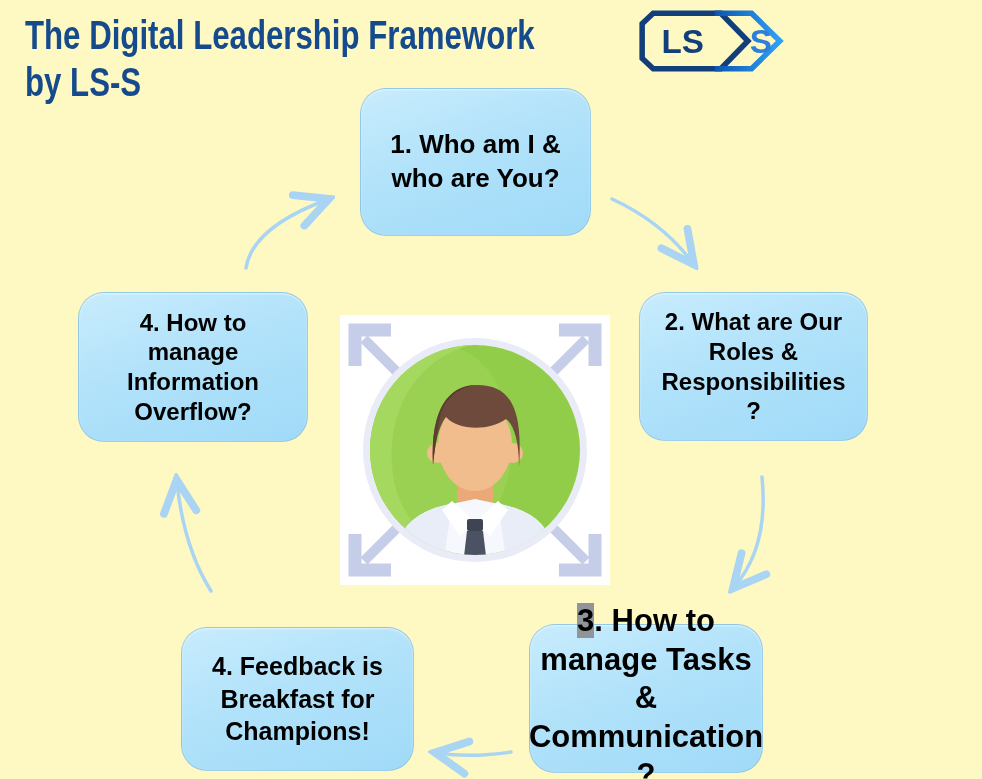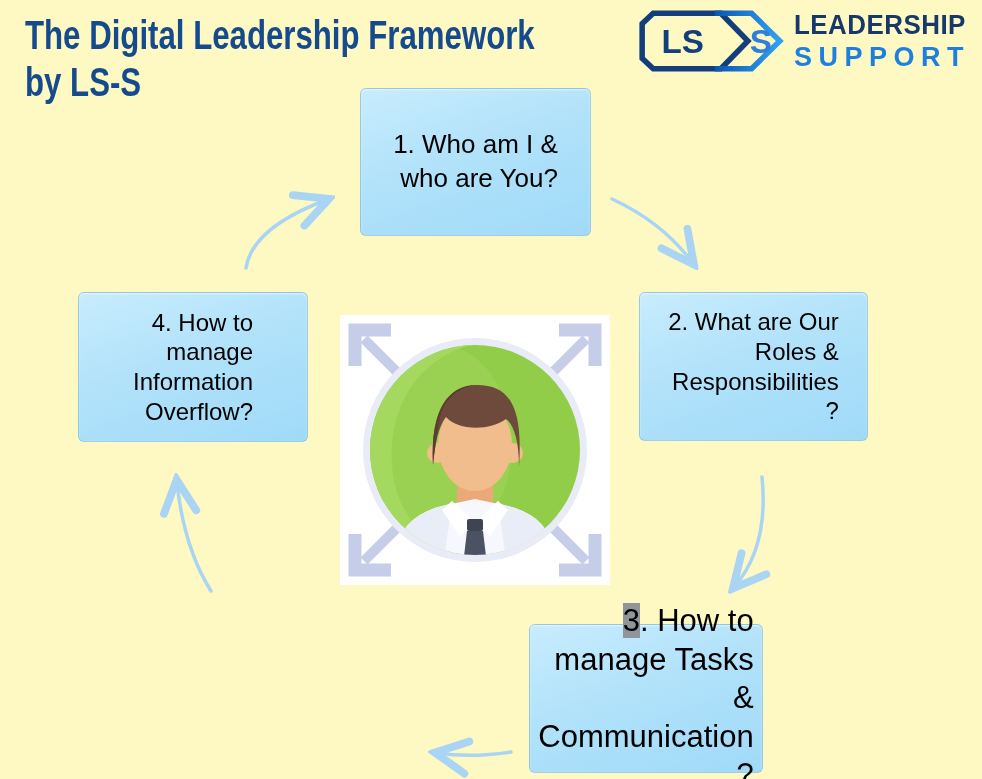--- a/index.html
+++ b/index.html
@@ -15,26 +15,26 @@
     letter-spacing:0px;
   }
   
   .logo{position:absolute;left:636px;top:6px;display:flex;align-items:center;}
   .logo-mark{width:150px;height:70px;display:block;}
   .logo-text{margin-left:8px;line-height:1.05;}
   .logo-line1{font-size:27px;font-weight:bold;color:#16386b;letter-spacing:0.5px;transform:scaleX(0.96);transform-origin:0 50%;}
   .logo-line2{font-size:27px;font-weight:bold;color:#1e7fe0;letter-spacing:6.5px;margin-top:3px;}
   
   .step{
-    position:absolute;border-radius:6px;
+    position:absolute;border-radius:26px;
     background:linear-gradient(160deg,#c8ecfd 0%,#b1e2fa 45%,#a0daf8 100%);
     border:1px solid rgba(120,170,205,.45);
     box-shadow:inset 0 1px 2px rgba(255,255,255,.6);
     display:flex;align-items:center;justify-content:center;
-    color:#000;font-weight:normal;text-align:right;
+    color:#000;font-weight:bold;text-align:center;
   }
   .step-text{white-space:pre-line;}
   .step1{left:360px;top:88px;width:229px;height:146px;font-size:26px;line-height:1.3;}
   .step2{left:639px;top:292px;width:227px;height:147px;font-size:24px;line-height:1.23;}
   .step3{left:529px;top:624px;width:232px;height:147px;font-size:31px;line-height:1.24;}
   .step4{left:181px;top:627px;width:231px;height:142px;font-size:25px;line-height:1.3;}
   .step5{left:78px;top:292px;width:228px;height:148px;font-size:24px;line-height:1.23;}
   .hl{background:#8f9598;}
   
   .center-icon{position:absolute;left:340px;top:315px;width:270px;height:270px;}
@@ -55,24 +55,20 @@
         <linearGradient id="lgrad" x1="0" y1="0" x2="1" y2="0">
           <stop offset="0" stop-color="#0c55b0"></stop>
           <stop offset="1" stop-color="#2fa0f4"></stop>
         </linearGradient>
       </defs>
       <path d="M 28,9 L 138,9 L 182,54 L 138,99 L 28,99 L 10,82 L 10,26 Z" fill="none" stroke="#123e7c" stroke-width="9" stroke-linejoin="miter"></path>
       <path d="M 128,9 L 188,9 L 234,54 L 188,99 L 128,99" fill="none" stroke="url(#lgrad)" stroke-width="9" stroke-linejoin="miter"></path>
       <text x="76" y="73" text-anchor="middle" font-family="Liberation Sans, sans-serif" font-size="54" font-weight="bold" fill="#123e7c">LS</text>
       <text x="203" y="73" text-anchor="middle" font-family="Liberation Sans, sans-serif" font-size="54" font-weight="bold" fill="#2e7fd9">S</text>
     </svg>
-    <div class="logo-text">
-      <div class="logo-line1">LEADERSHIP</div>
-      <div class="logo-line2">SUPPORT</div>
-    </div>
   </div>
 
   <div class="step step1">
     <div class="step-text">1. Who am I &amp;
 who are You?</div>
   </div>
 
   <div class="step step2">
     <div class="step-text"><span class="hl" style="background:none">2. What are Our
 Roles &amp;
@@ -81,20 +77,25 @@
   </div>
 
   <div class="step step3">
     <div class="step-text"><span class="hl">3</span><span>. How to
 manage Tasks
 &amp;
 Communication
 ?</span></div>
   </div>
 
+  <div class="step step4">
+    <div class="step-text">4. Feedback is
+Breakfast for
+Champions!</div>
+  </div>
 
   <div class="step step5">
     <div class="step-text">4. How to
 manage
 Information
 Overflow?</div>
   </div>
 
   <svg class="center-icon" viewBox="0 0 270 270" xmlns="http://www.w3.org/2000/svg">
     <defs>

